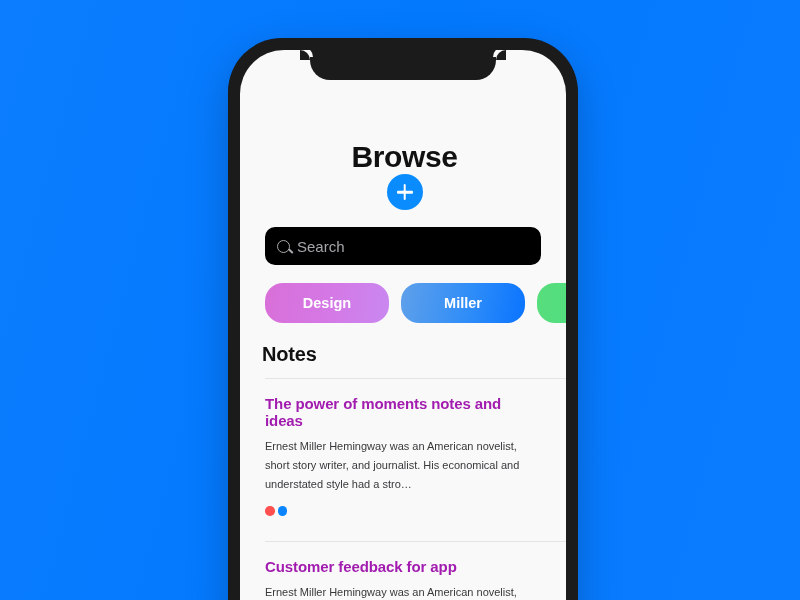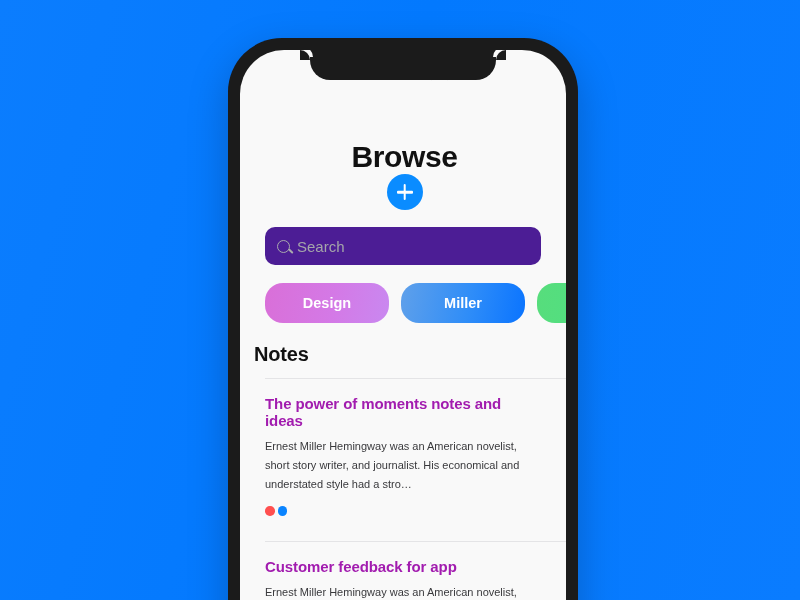--- a/index.html
+++ b/index.html
@@ -157,21 +157,21 @@
     border-radius: 1px;
     left: 50%; top: 50%;
   }
   #add-button::before { width: 16px; height: 2.6px; transform: translate(-50%,-50%); }
   #add-button::after  { width: 2.6px; height: 16px; transform: translate(-50%,-50%); }
 
   
   #search-bar {
     margin: 17px 25px 0 25px;
     height: 38px;
-    background: #4c1d95;
+    background: #000000;
     border-radius: 10px;
     display: flex;
     align-items: center;
     padding: 0 12px;
     gap: 7px;
   }
   .search-icon {
     width: 13px; height: 13px;
     border: 1.6px solid #a9a9ad;
     border-radius: 50%;
@@ -217,21 +217,21 @@
   .chip-0 { background: linear-gradient(100deg, #d96fd8 0%, #d479e6 55%, #c988f0 100%); }
   .chip-1 { background: linear-gradient(100deg, #5fa0ea 0%, #2f8df8 55%, #0a74ff 100%); }
   .chip-2 { background: linear-gradient(100deg, #57dd7c 0%, #4fe083 60%, #45e08b 100%); }
 
   
   #notes-section { margin-top: 20px; }
   #notes-heading {
     font-size: 20px;
     font-weight: bold;
     color: #111;
-    padding: 0 14px;
+    padding: 0 22px;
     letter-spacing: -0.2px;
   }
   .note-divider {
     height: 1px;
     background: #e4e4e6;
     margin: 12px 0 0 25px;
   }
   .note-item { padding: 16px 25px 13px 25px; }
   .note-title {
     font-size: 15px;

